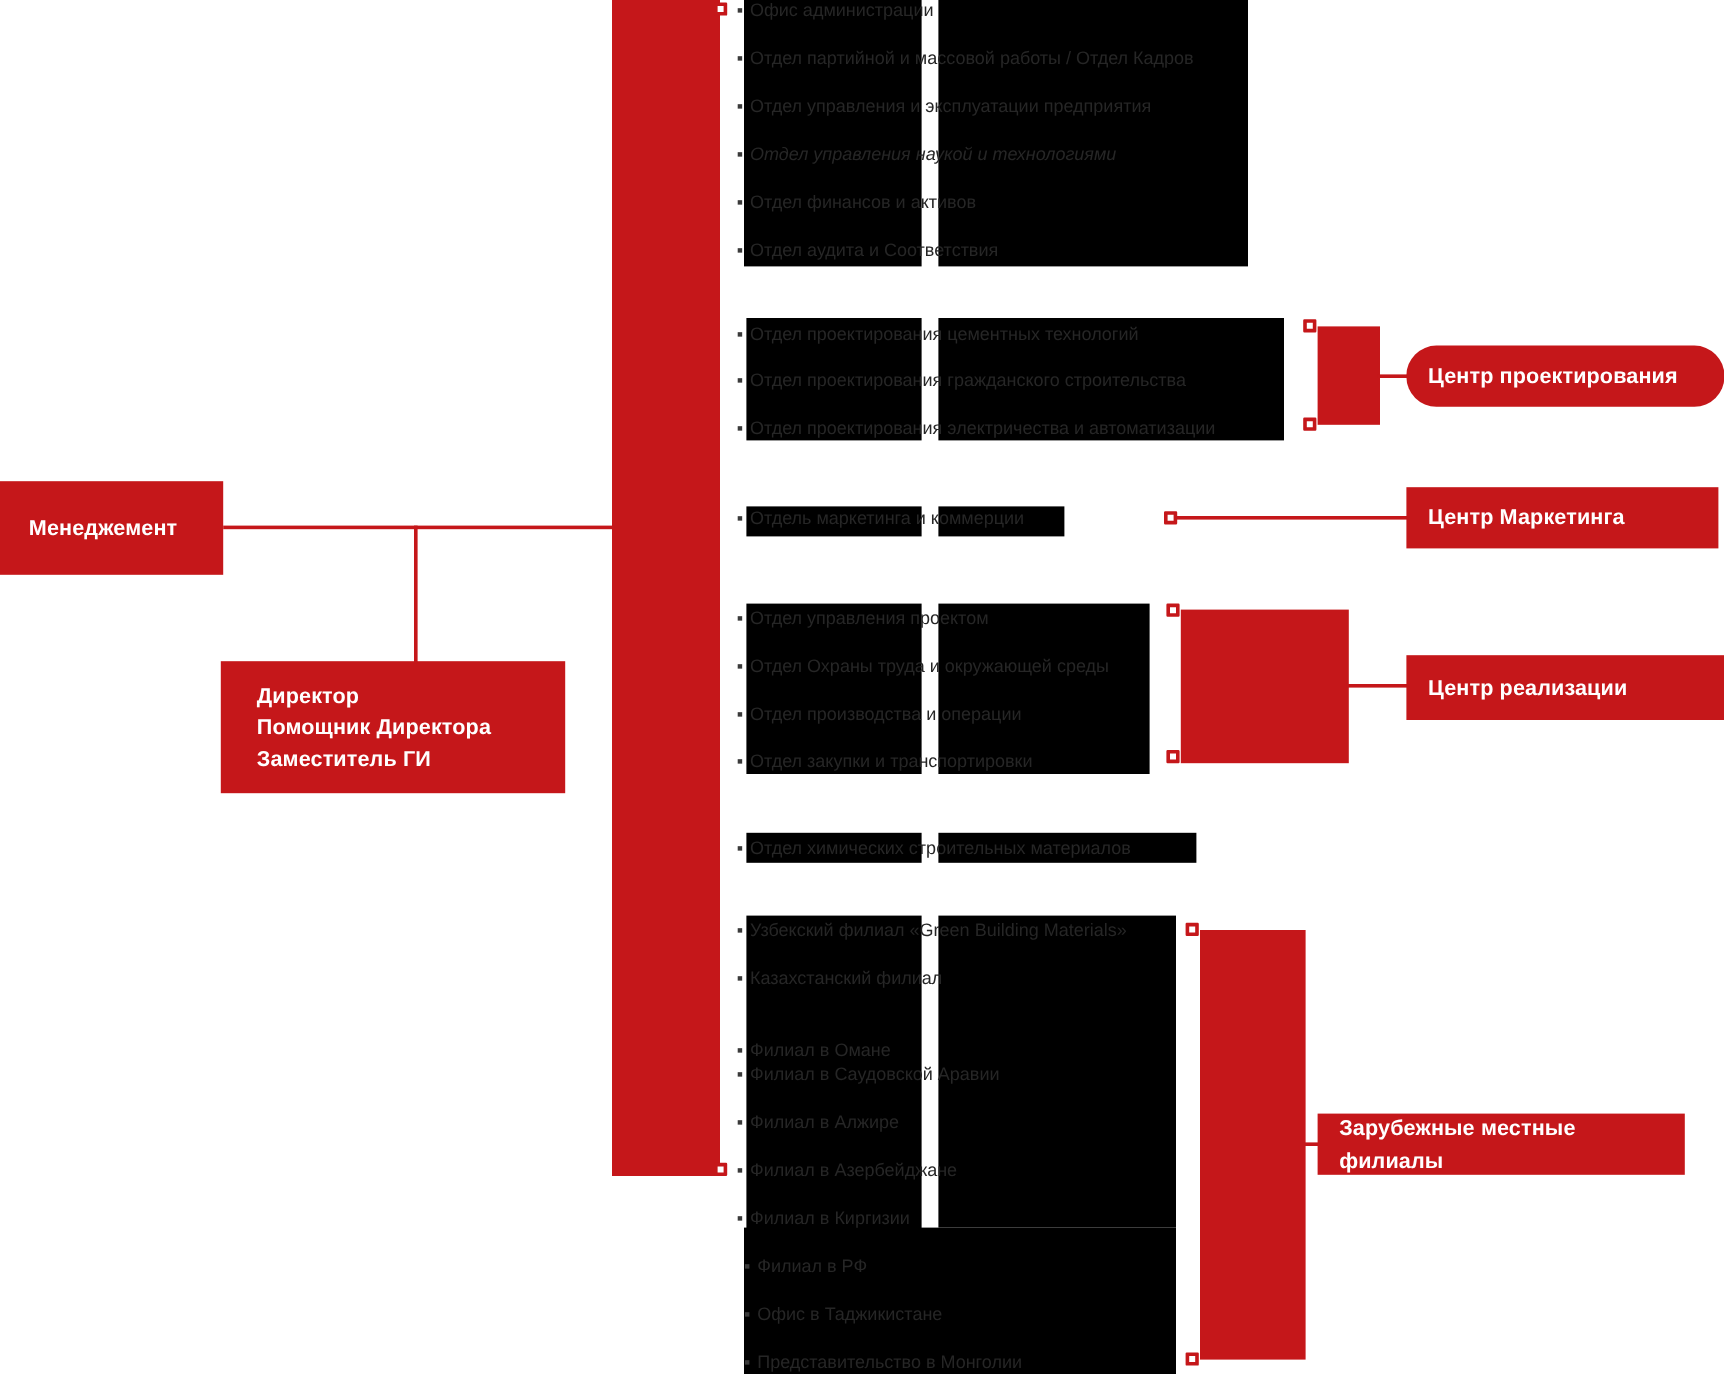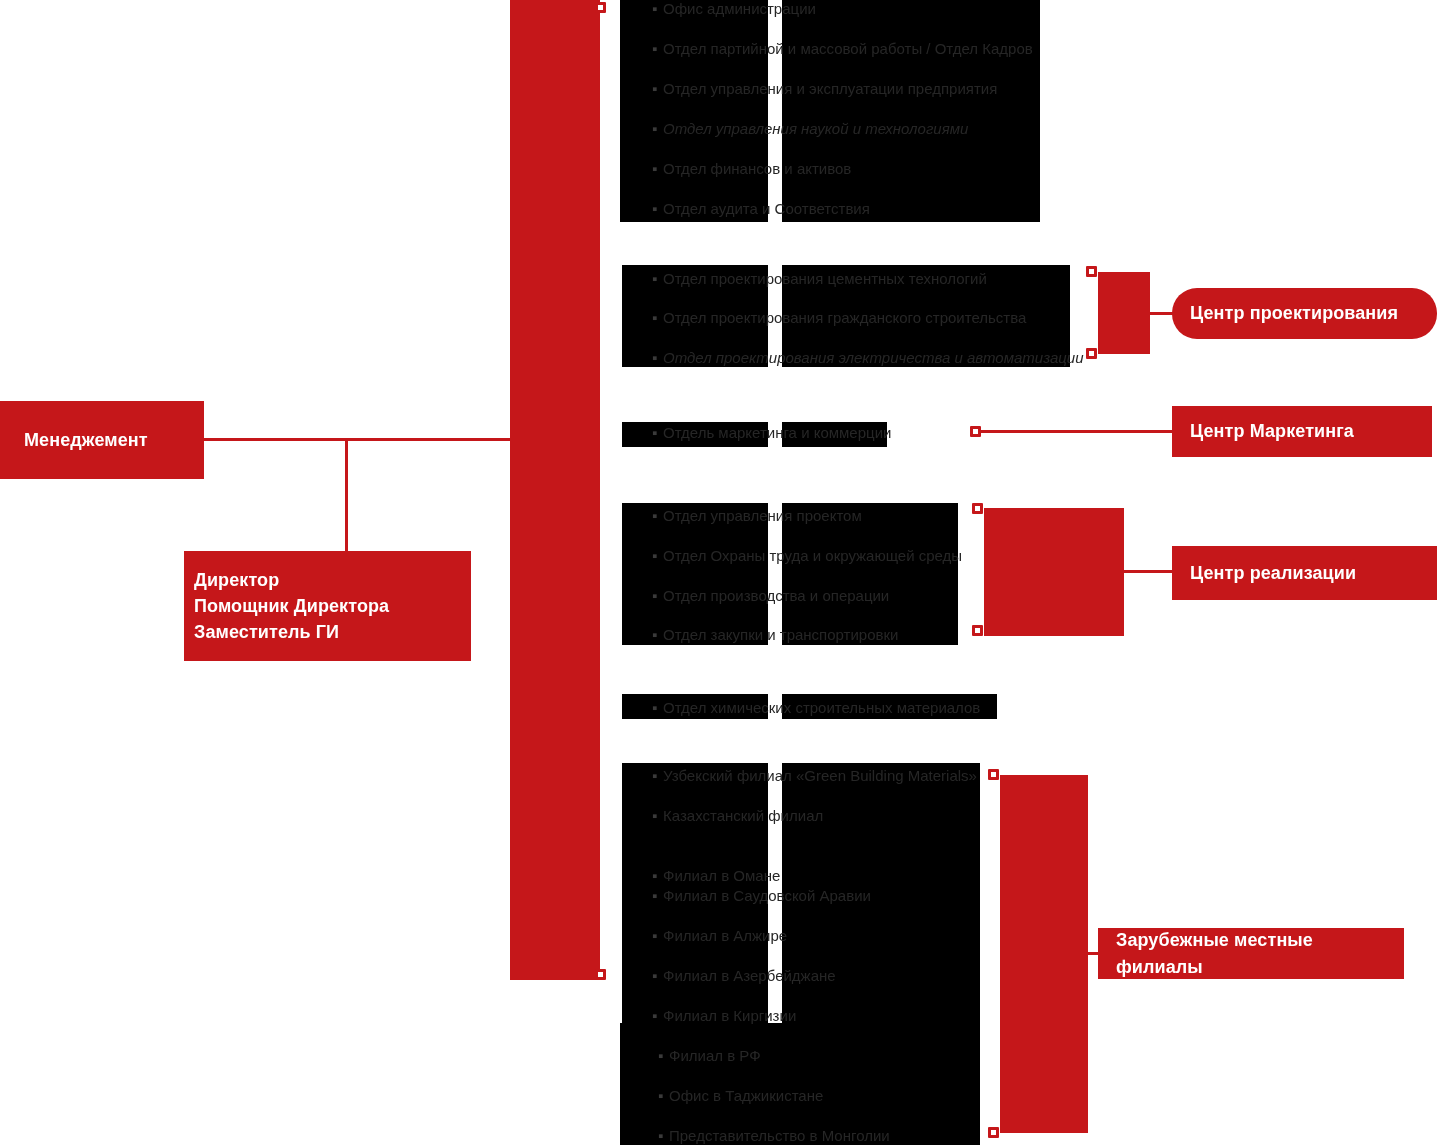--- a/index.html
+++ b/index.html
@@ -71,21 +71,20 @@
   }
 
   
   .item {
     position: absolute;
     font-size: 15px;
     color: #262626;
     white-space: nowrap;
     line-height: 1;
     z-index: 3;
-    margin-left: 38px;
   }
   .item .bullet {
     display: inline-block;
     width: 11px;
     color: #3a3a3a;
     font-size: 15px;
   }
 </style>
 </head>
 <body>
@@ -106,25 +105,25 @@
 
   <div class="blackbox" style="left:622px; top:694px; width:146px; height:25px;"></div>
   <div class="blackbox" style="left:782px; top:694px; width:215px; height:25px;"></div>
 
   <div class="blackbox" style="left:622px; top:763px; width:146px; height:382px;"></div>
   <div class="blackbox" style="left:782px; top:763px; width:198px; height:260px;"></div>
   <div class="blackbox" style="left:620px; top:1023px; width:360px; height:122px;"></div>
 
   <div class="redplain" style="left:510px; top:0px; width:90px; height:980px;"></div>
 
-  <div class="redbox" style="left:0px; top:401px; width:204px; height:78px; padding-left:24px;">
+  <div class="redbox" style="left:0px; top:401px; width:186px; height:78px; padding-left:24px;">
     <span class="lbl">Менеджемент</span>
   </div>
 
-  <div class="redbox" style="left:184px; top:551px; width:287px; height:110px; padding-left:10px;">
+  <div class="redbox" style="left:184px; top:551px; width:287px; height:110px; padding-left:30px;">
     <span class="lbl">Директор
 Помощник  Директора
 Заместитель ГИ</span>
   </div>
 
   <div class="hline" style="left:186px; top:438px; width:326px;"></div>
   <div class="vline" style="left:345px; top:438px; height:115px;"></div>
 
   <div class="redplain" style="left:1098px; top:272px; width:52px; height:82px;"></div>
   <div class="handle" style="left:1086px; top:266px;"></div>
@@ -161,21 +160,21 @@
 
   <div class="item" style="left:614px; top:1px;"><span class="bullet">▪</span><span>Офис администрации</span></div>
   <div class="item" style="left:614px; top:41px;"><span class="bullet">▪</span><span>Отдел партийной и массовой работы / Отдел Кадров</span></div>
   <div class="item" style="left:614px; top:81px;"><span class="bullet">▪</span><span>Отдел управления и эксплуатации предприятия</span></div>
   <div class="item" style="left:614px; top:121px;font-style:italic;"><span class="bullet">▪</span><span>Отдел управления наукой и технологиями</span></div>
   <div class="item" style="left:614px; top:161px;"><span class="bullet">▪</span><span>Отдел финансов и активов</span></div>
   <div class="item" style="left:614px; top:201px;"><span class="bullet">▪</span><span>Отдел аудита и Соответствия</span></div>
 
   <div class="item" style="left:614px; top:271px;"><span class="bullet">▪</span><span>Отдел проектирования цементных технологий</span></div>
   <div class="item" style="left:614px; top:310px;"><span class="bullet">▪</span><span>Отдел проектирования гражданского строительства</span></div>
-  <div class="item" style="left:614px; top:350px;font-style:italic;"><span class="bullet">▪</span><span>Отдел проектирования электричества и автоматизации</span></div>
+  <div class="item" style="left:614px; top:350px;"><span class="bullet">▪</span><span>Отдел проектирования электричества и автоматизации</span></div>
 
   <div class="item" style="left:614px; top:425px;"><span class="bullet">▪</span><span>Отдель маркетинга и коммерции</span></div>
 
   <div class="item" style="left:614px; top:508px;"><span class="bullet">▪</span><span>Отдел управления проектом</span></div>
   <div class="item" style="left:614px; top:548px;"><span class="bullet">▪</span><span>Отдел Охраны труда и окружающей среды</span></div>
   <div class="item" style="left:614px; top:588px;"><span class="bullet">▪</span><span>Отдел производства и операции</span></div>
   <div class="item" style="left:614px; top:627px;"><span class="bullet">▪</span><span>Отдел закупки и транспортировки</span></div>
 
   <div class="item" style="left:614px; top:700px;"><span class="bullet">▪</span><span>Отдел химических строительных материалов</span></div>
 

